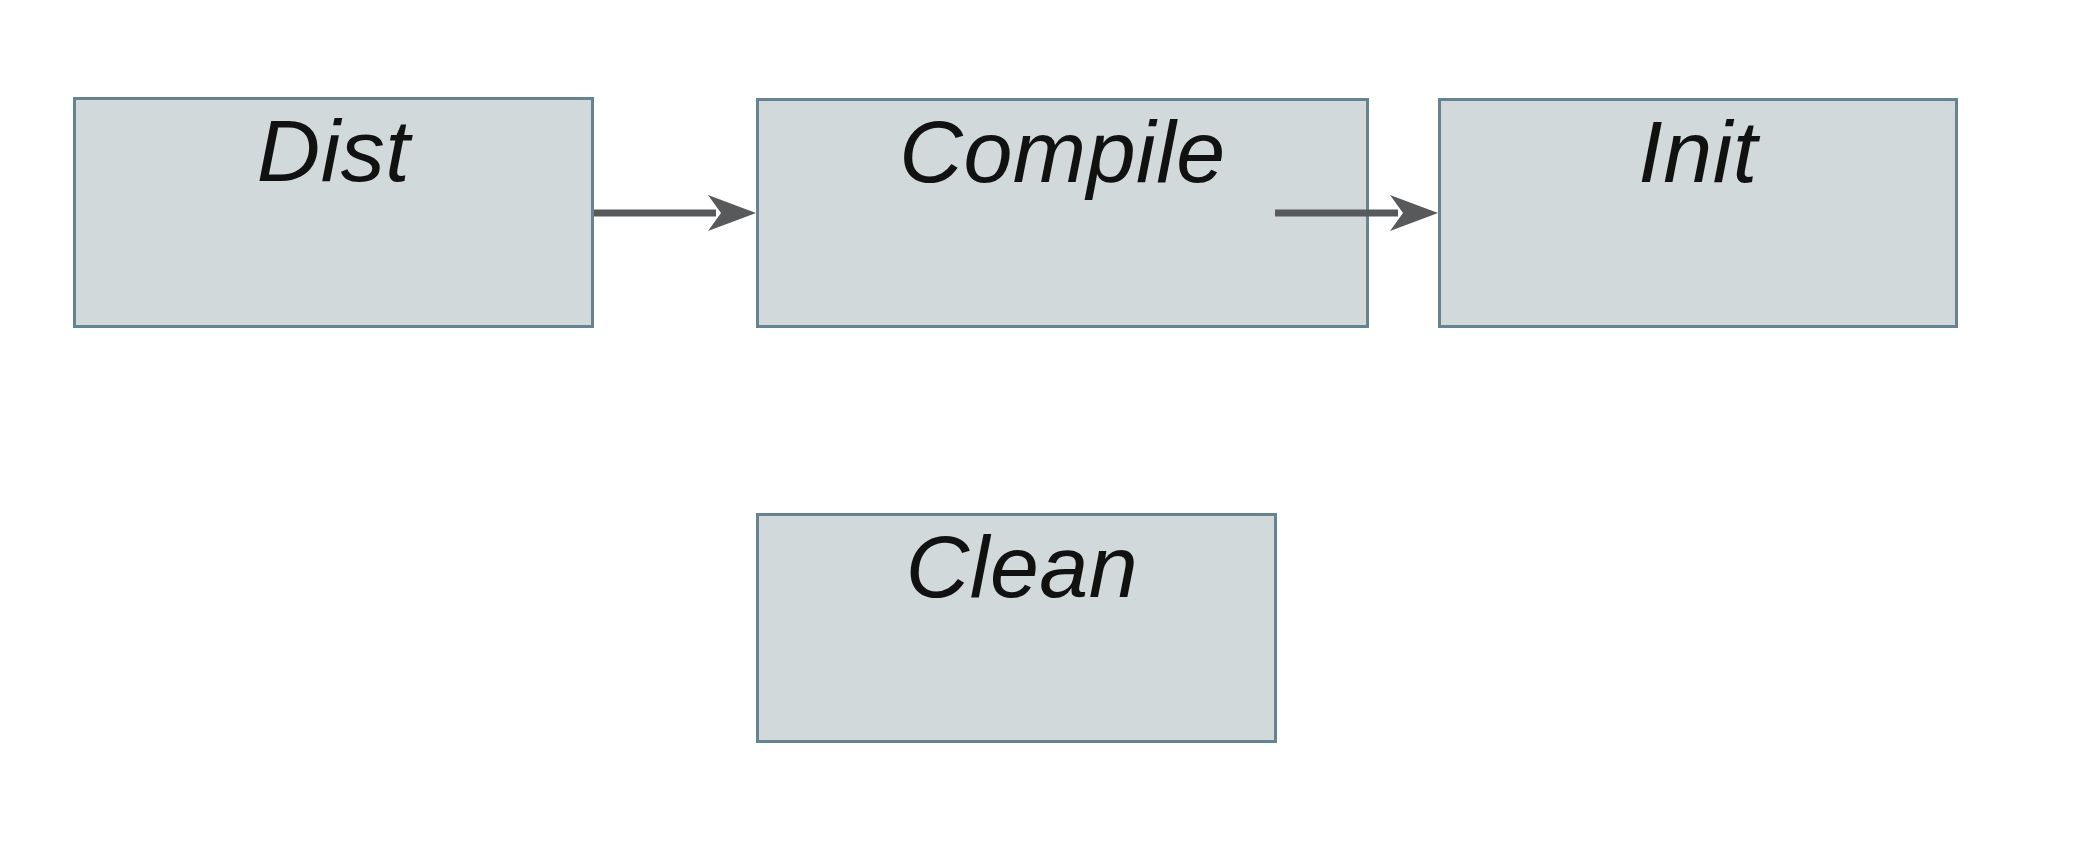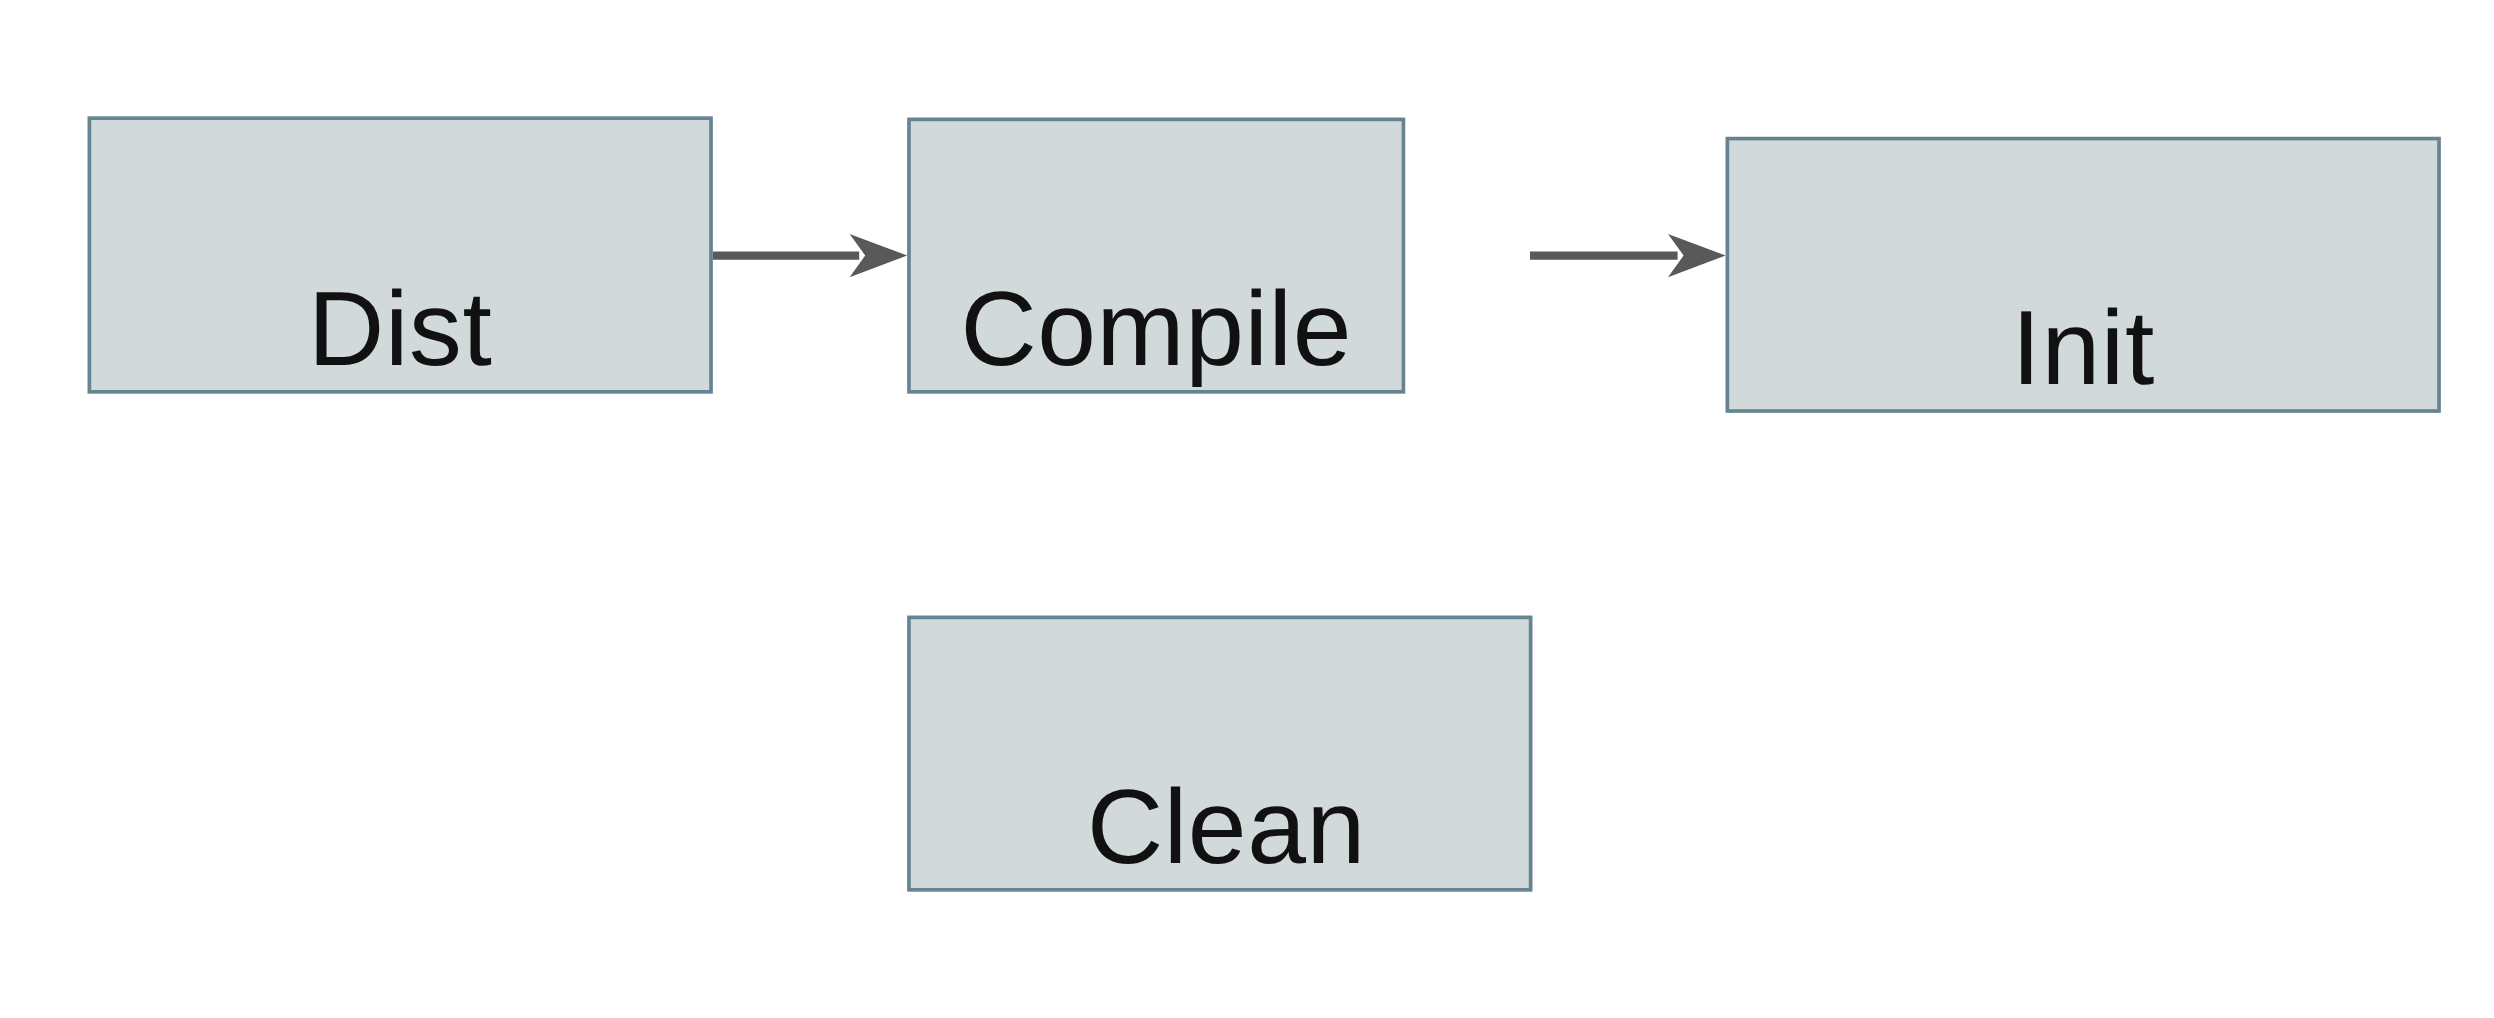--- a/index.html
+++ b/index.html
@@ -14,34 +14,35 @@
   }
   .canvas {
     position: relative;
     width: 2078px;
     height: 848px;
     overflow: hidden;
   }
   .node {
     position: absolute;
     display: flex;
-    align-items: flex-end;
+    align-items: flex-start;
     justify-content: center;
     box-sizing: border-box;
     border: 3px solid #668391;
     background: #d2d9db;
     font-size: 88px;
     font-weight: 400;
     color: #111111;
     letter-spacing: 0.5px;
     user-select: none;
+    font-style: italic;
   }
   .node-dist    { left: 73px;   top: 97px;  width: 521px; height: 231px; }
-  .node-compile { left: 756px;  top: 98px;  width: 415px; height: 230px; }
-  .node-init    { left: 1438px; top: 114px;  width: 596px; height: 230px; }
+  .node-compile { left: 756px;  top: 98px;  width: 613px; height: 230px; }
+  .node-init    { left: 1438px; top: 98px;  width: 520px; height: 230px; }
   .node-clean   { left: 756px;  top: 513px; width: 521px; height: 230px; padding-left: 11px; }
   .edge {
     position: absolute;
     display: block;
   }
   .edge-1 { left: 594px;  top: 187px; }
   .edge-2 { left: 1275px; top: 187px; }
 </style>
 </head>
 <body>

